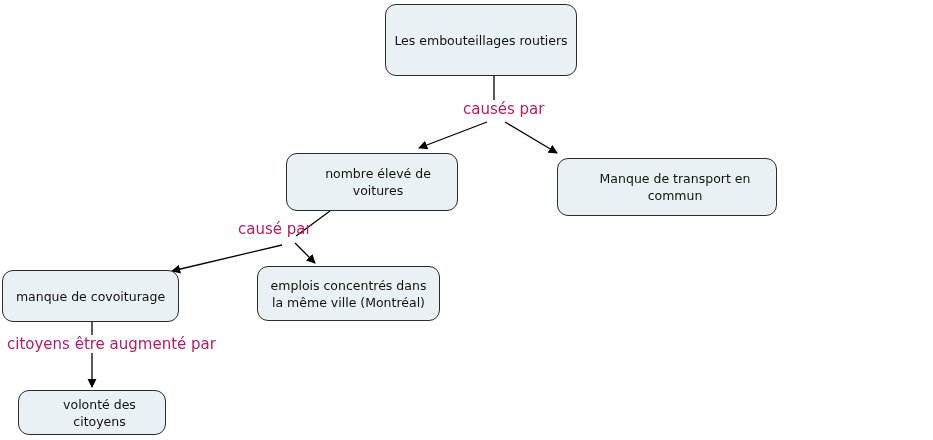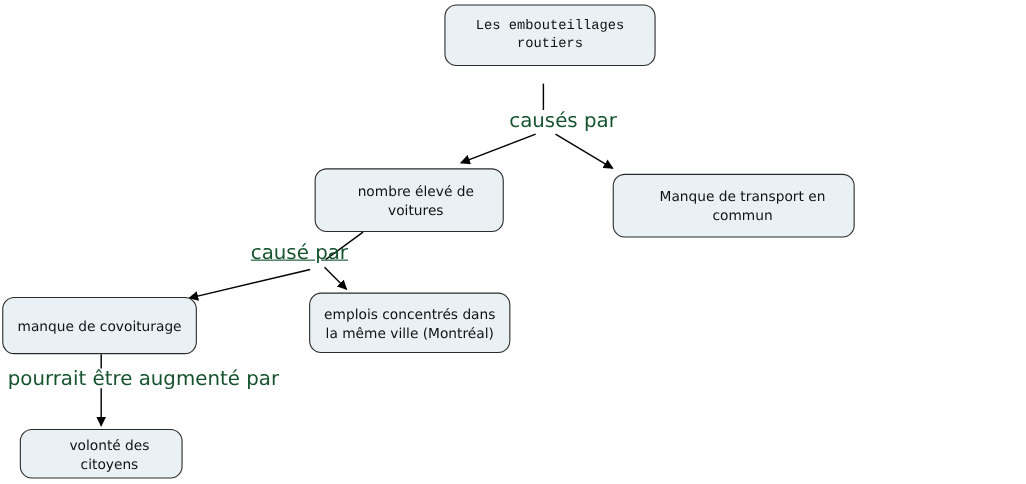--- a/index.html
+++ b/index.html
@@ -34,38 +34,38 @@
     justify-content: center;
     text-align: center;
     color: #111111;
     font-size: 12.5px;
     line-height: 17px;
     padding: 2px 8px;
     white-space: pre-line;
   }
   .edge-label {
     position: absolute;
-    color: #14532d;
-    font-size: 18px;
+    color: #be185d;
+    font-size: 15px;
     line-height: 15px;
     white-space: nowrap;
     background: transparent;
   }
   
-  #n-root      { left: 404px; top: 4px;   width: 192px; height: 56px; font-family: Liberation Mono, monospace; }
+  #n-root      { left: 385px; top: 4px;   width: 192px; height: 72px; }
   #n-cars      { left: 286px; top: 153px; width: 172px; height: 58px; padding-left: 20px; }
   #n-transit   { left: 557px; top: 158px; width: 220px; height: 58px; padding-left: 24px; }
   #n-carpool   { left: 2px;   top: 270px; width: 177px; height: 52px; }
-  #n-jobs      { left: 257px; top: 266px; width: 183px; height: 55px; margin-left: 24px; }
+  #n-jobs      { left: 257px; top: 266px; width: 183px; height: 55px; }
   #n-unwilling { left: 491px; top: 268px; width: 209px; height: 67px; }
   #n-money     { left: 735px; top: 268px; width: 193px; height: 67px; }
   #n-will      { left: 18px;  top: 390px; width: 148px; height: 45px; padding-left: 23px; }
   
   #lbl-causes-par  { left: 463px; top: 102px; }
-  #lbl-cause-par   { left: 228px; top: 222px; text-decoration: underline; }
+  #lbl-cause-par   { left: 238px; top: 222px; }
   #lbl-augmente    { left: 7px;   top: 337px; }
 </style>
 </head>
 <body>
 
 <div id="canvas">
 
   <svg id="edge-layer" viewBox="0 0 933 440" xmlns="http://www.w3.org/2000/svg">
     <defs>
       <marker id="arrowhead" viewBox="0 0 10 10" refX="9" refY="5" markerWidth="7" markerHeight="7" orient="auto-start-reverse">
@@ -112,15 +112,15 @@
   </div>
 
 
 
   <div class="node" id="n-will">
     <span>volonté des citoyens</span>
   </div>
 
   <div class="edge-label" id="lbl-causes-par">causés par</div>
   <div class="edge-label" id="lbl-cause-par">causé par</div>
-  <div class="edge-label" id="lbl-augmente">pourrait être augmenté par</div>
+  <div class="edge-label" id="lbl-augmente">citoyens être augmenté par</div>
 
 </div>
 
 </body></html>

